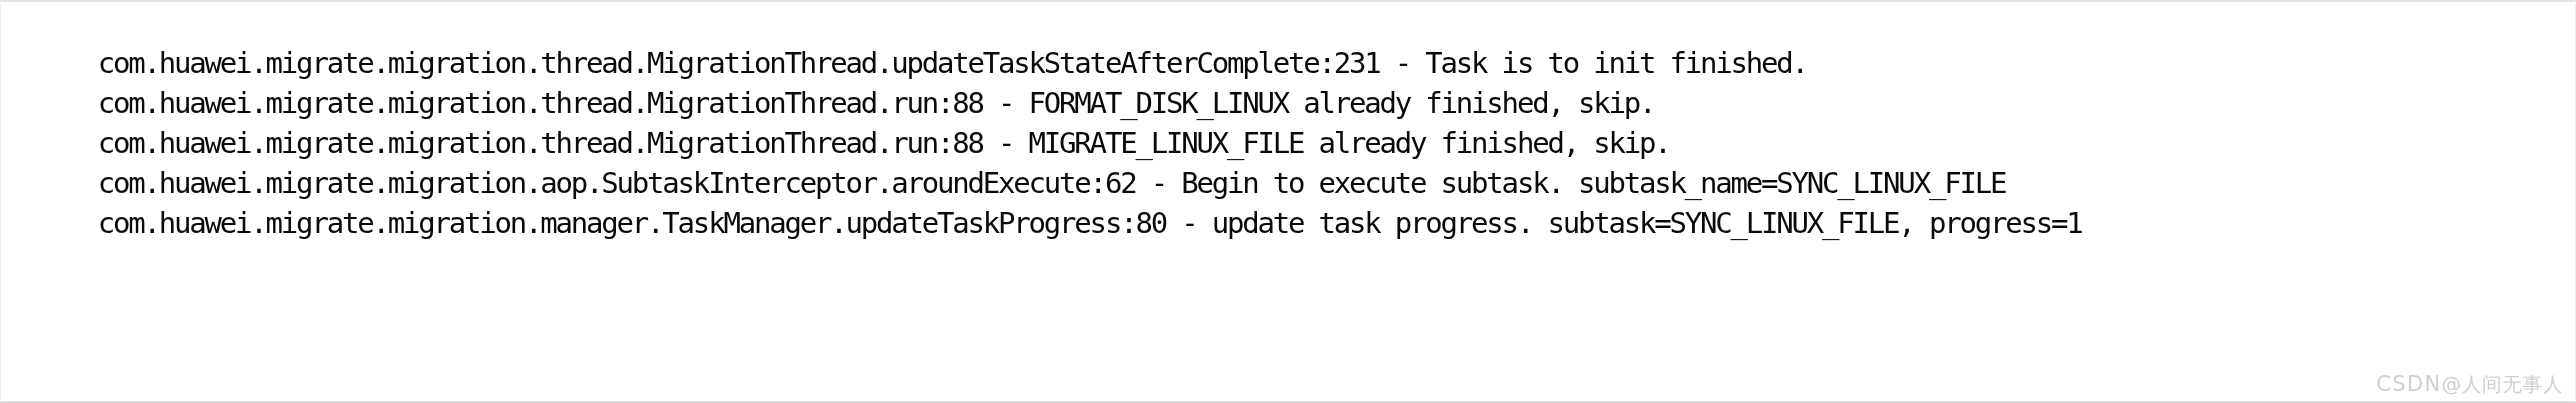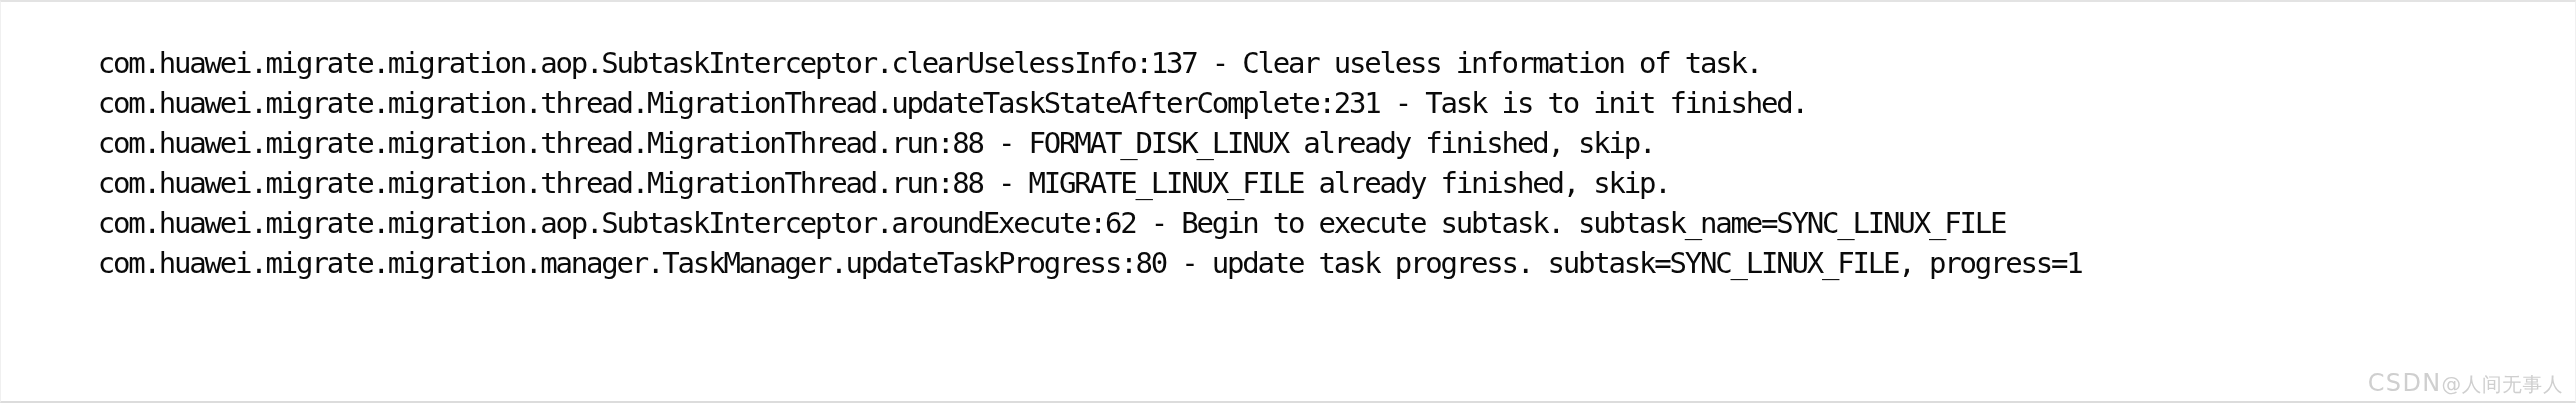--- a/index.html
+++ b/index.html
@@ -57,32 +57,29 @@
     right: 11.8px;
     bottom: 2.6px;
     font-family: "DejaVu Sans", "Liberation Sans", sans-serif;
     font-size: 19.6px;
     color: #cfcfcf;
     letter-spacing: 0.7px;
     white-space: nowrap;
     z-index: 8;
     user-select: none;
   }
-  #watermark .wm-brand { font-size: 24px; letter-spacing: 1.3px; }
+  #watermark .wm-brand { font-size: 21px; letter-spacing: 1.3px; }
 </style>
 </head>
 <body>
 
 <div id="screenshot">
 
   <div id="log">
 
-    <div class="log-line">
-      <span class="txt">com.huawei.migrate.migration.aop.SubtaskInterceptor.clearUselessInfo:137 - Clear useless information of task.</span>
-    </div>
 
 
     <div class="log-line">
       <span class="txt">com.huawei.migrate.migration.thread.MigrationThread.updateTaskStateAfterComplete:231 - Task is to init finished.</span>
     </div>
 
 
     <div class="log-line">
       <span class="txt">com.huawei.migrate.migration.thread.MigrationThread.run:88 - FORMAT_DISK_LINUX already finished, skip.</span>
     </div>

